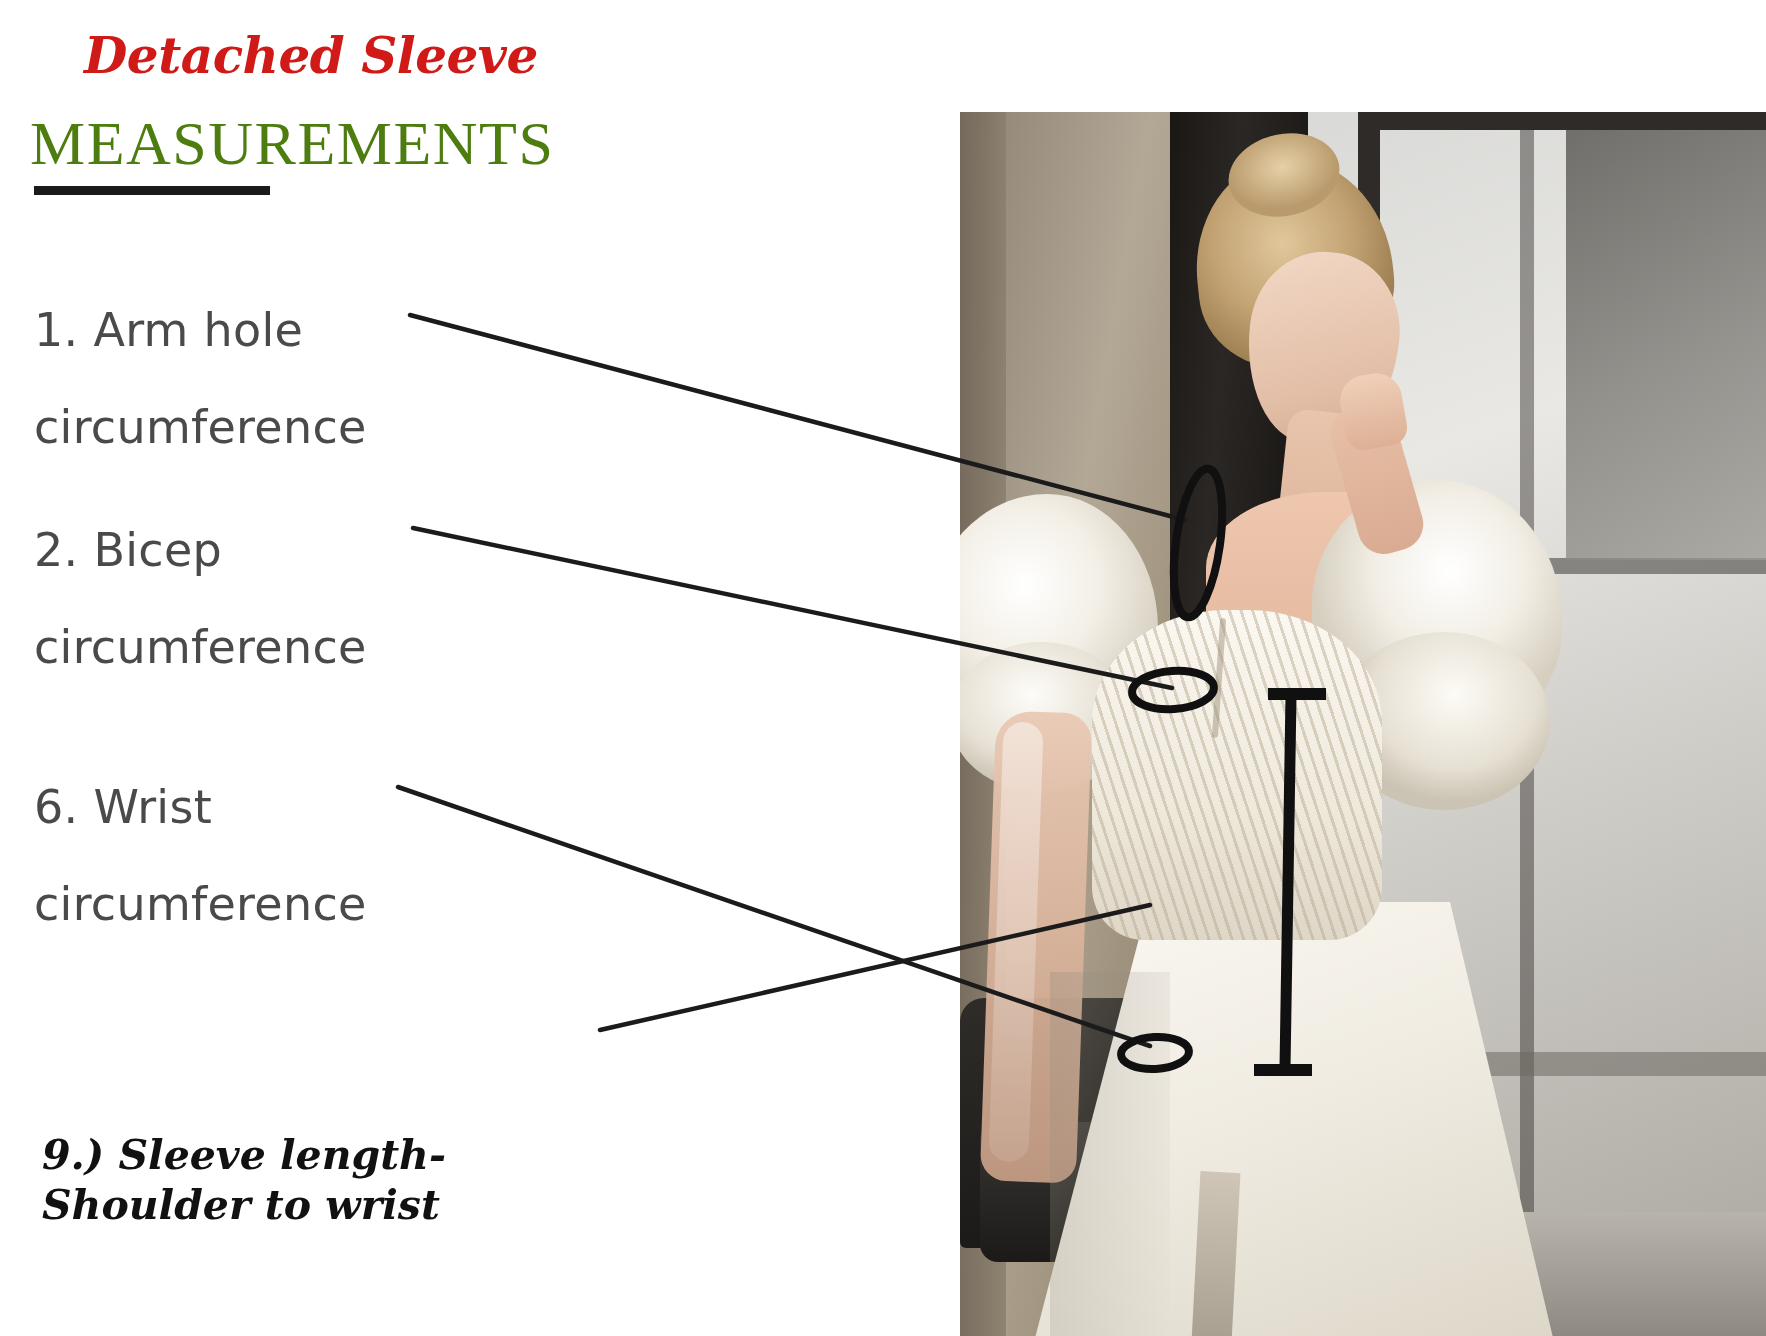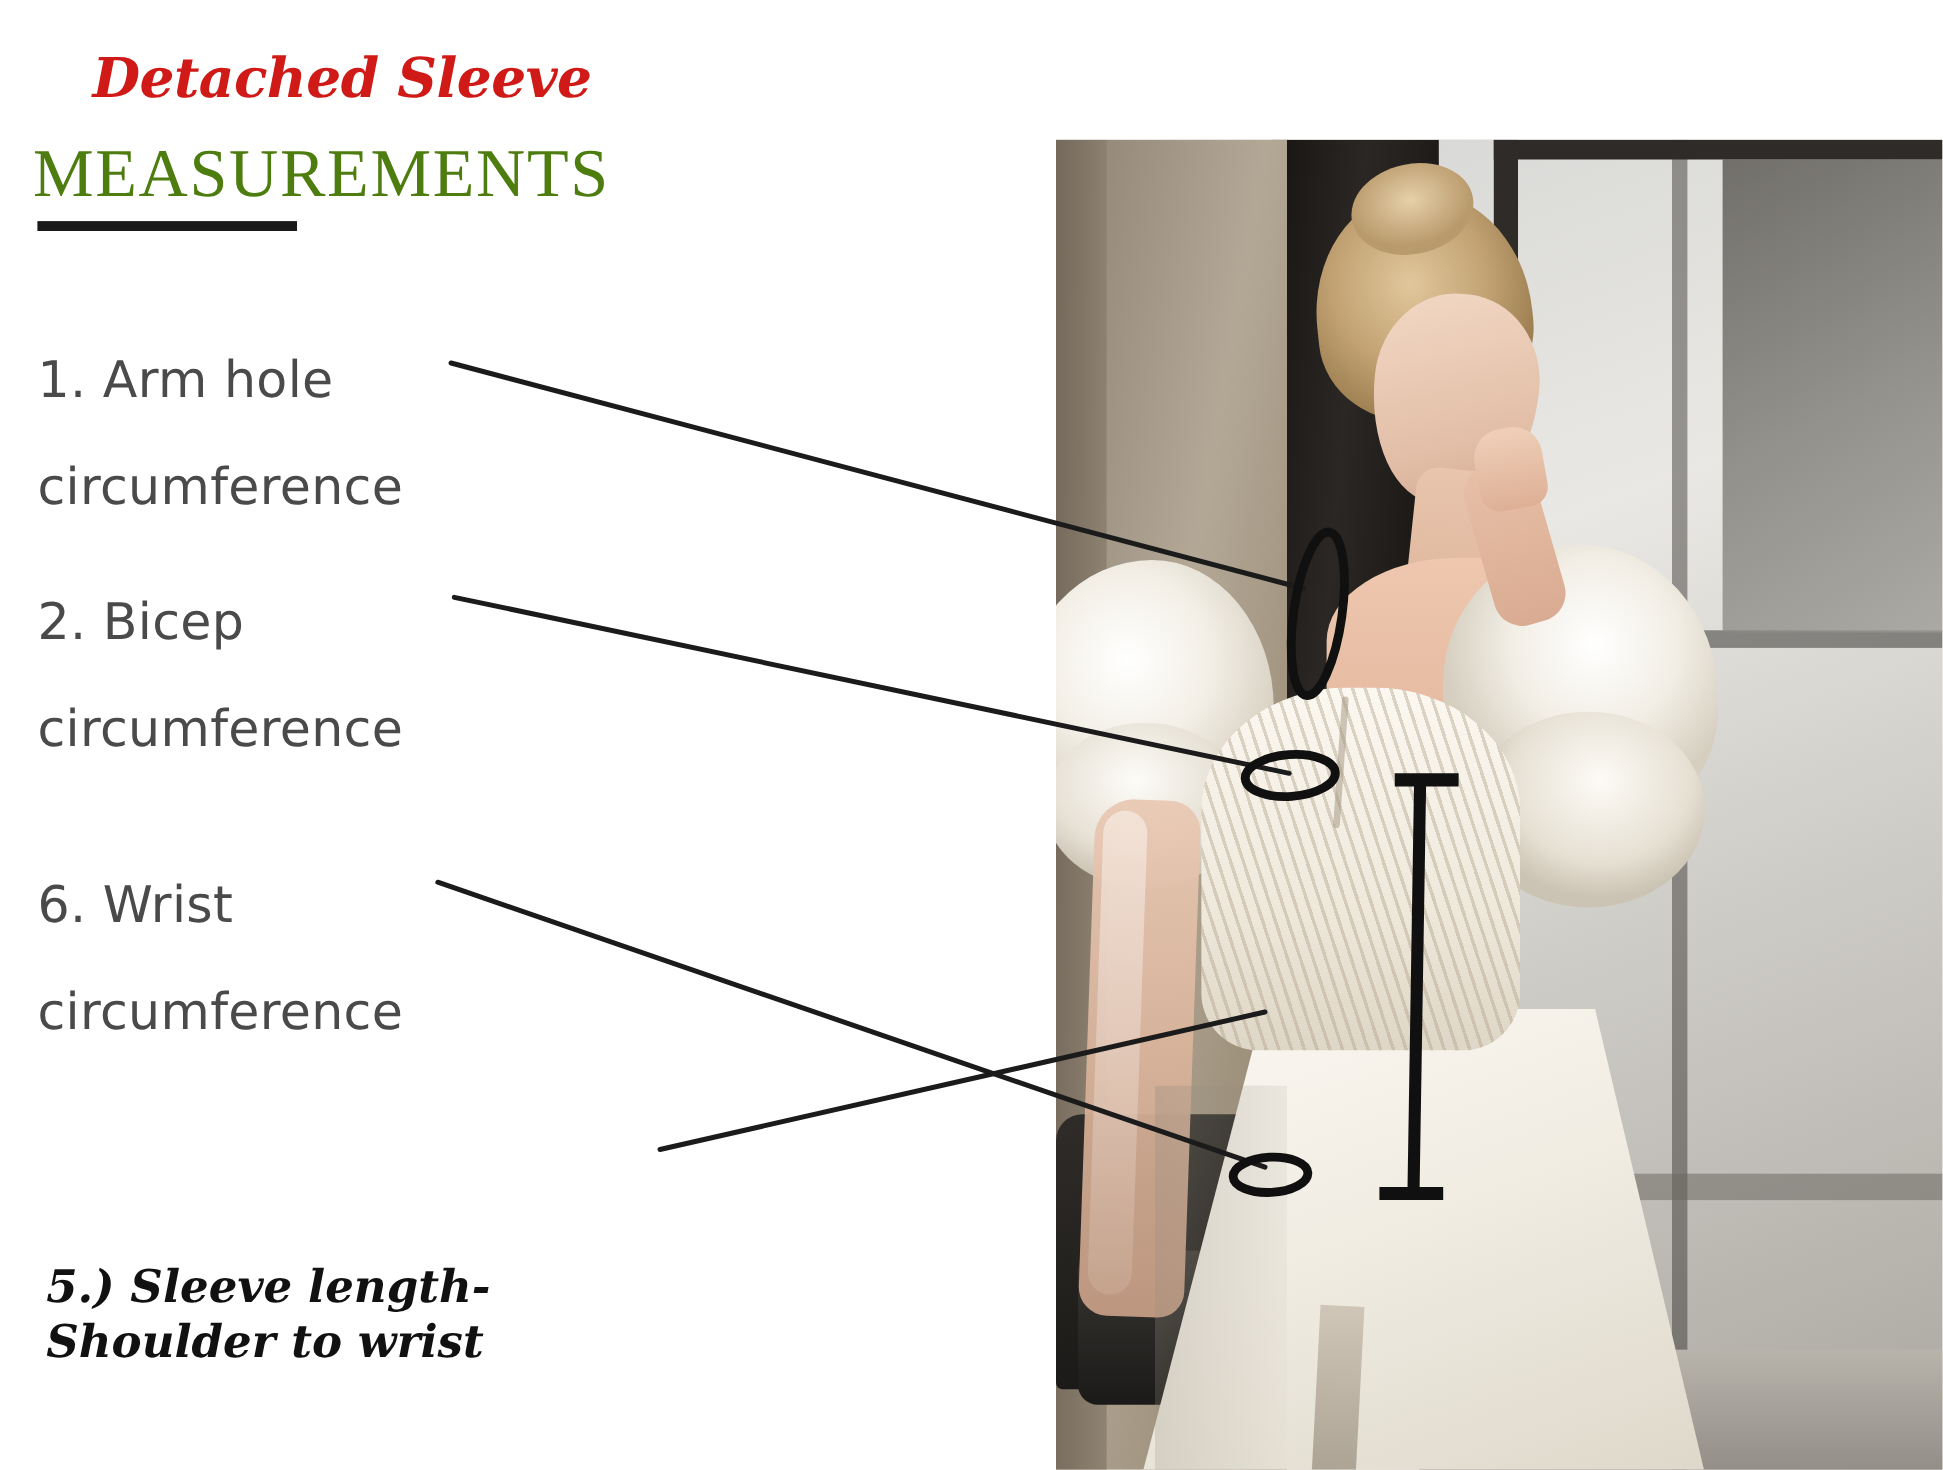--- a/index.html
+++ b/index.html
@@ -3,21 +3,21 @@
 <meta charset="utf-8">
 <style>
   html,body{margin:0;padding:0;}
   body{
     width:1766px;height:1336px;
     background:#ffffff;
     font-family:"DejaVu Sans", sans-serif;
     overflow:hidden;
     position:relative;
   }
-  #root{position:absolute;inset:0;background:#fff;margin-top:15px;}
+  #root{position:absolute;inset:0;background:#fff;}
 
   
   .panel-left{position:absolute;left:0;top:0;width:960px;height:1336px;background:#fff;}
 
   .title-script{
     position:absolute;left:84px;top:26px;
     font-family:"DejaVu Serif", serif;
     font-style:italic;font-weight:bold;
     font-size:50px;letter-spacing:-0.5px;
     color:#cf1a18;
@@ -178,21 +178,21 @@
         <span class="ln">circumference</span>
       </div>
 
       <div class="mitem mitem-3">
         <span class="ln">6. Wrist</span>
         <span class="ln">circumference</span>
       </div>
 
 
       <div class="mitem-5">
-        <span class="ln">5.) Sleeve length-</span>
+        <span class="ln">9.) Sleeve length-</span>
         <span class="ln">Shoulder to wrist</span>
       </div>
 
     </div>
   </div>
 
   <div class="photo">
     <div class="bg-window"></div>
     <div class="mullion m3"></div>
     <div class="mullion m4"></div>

